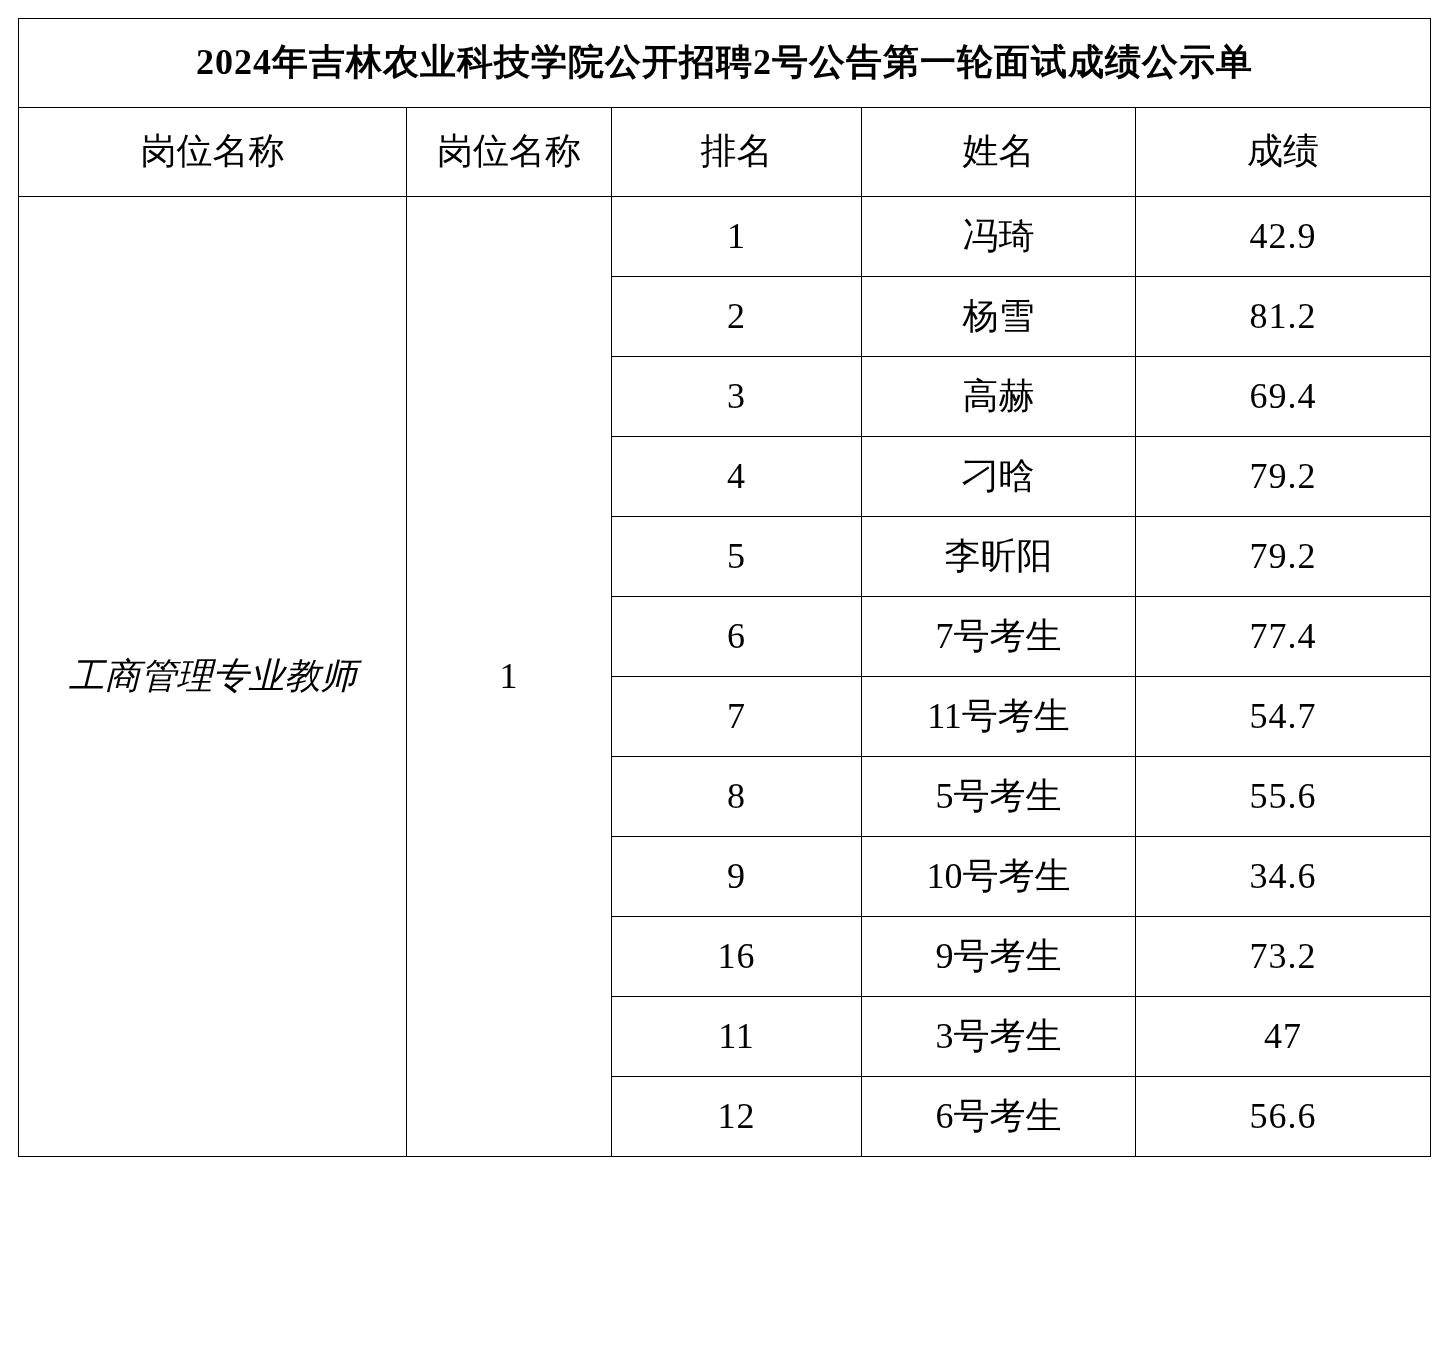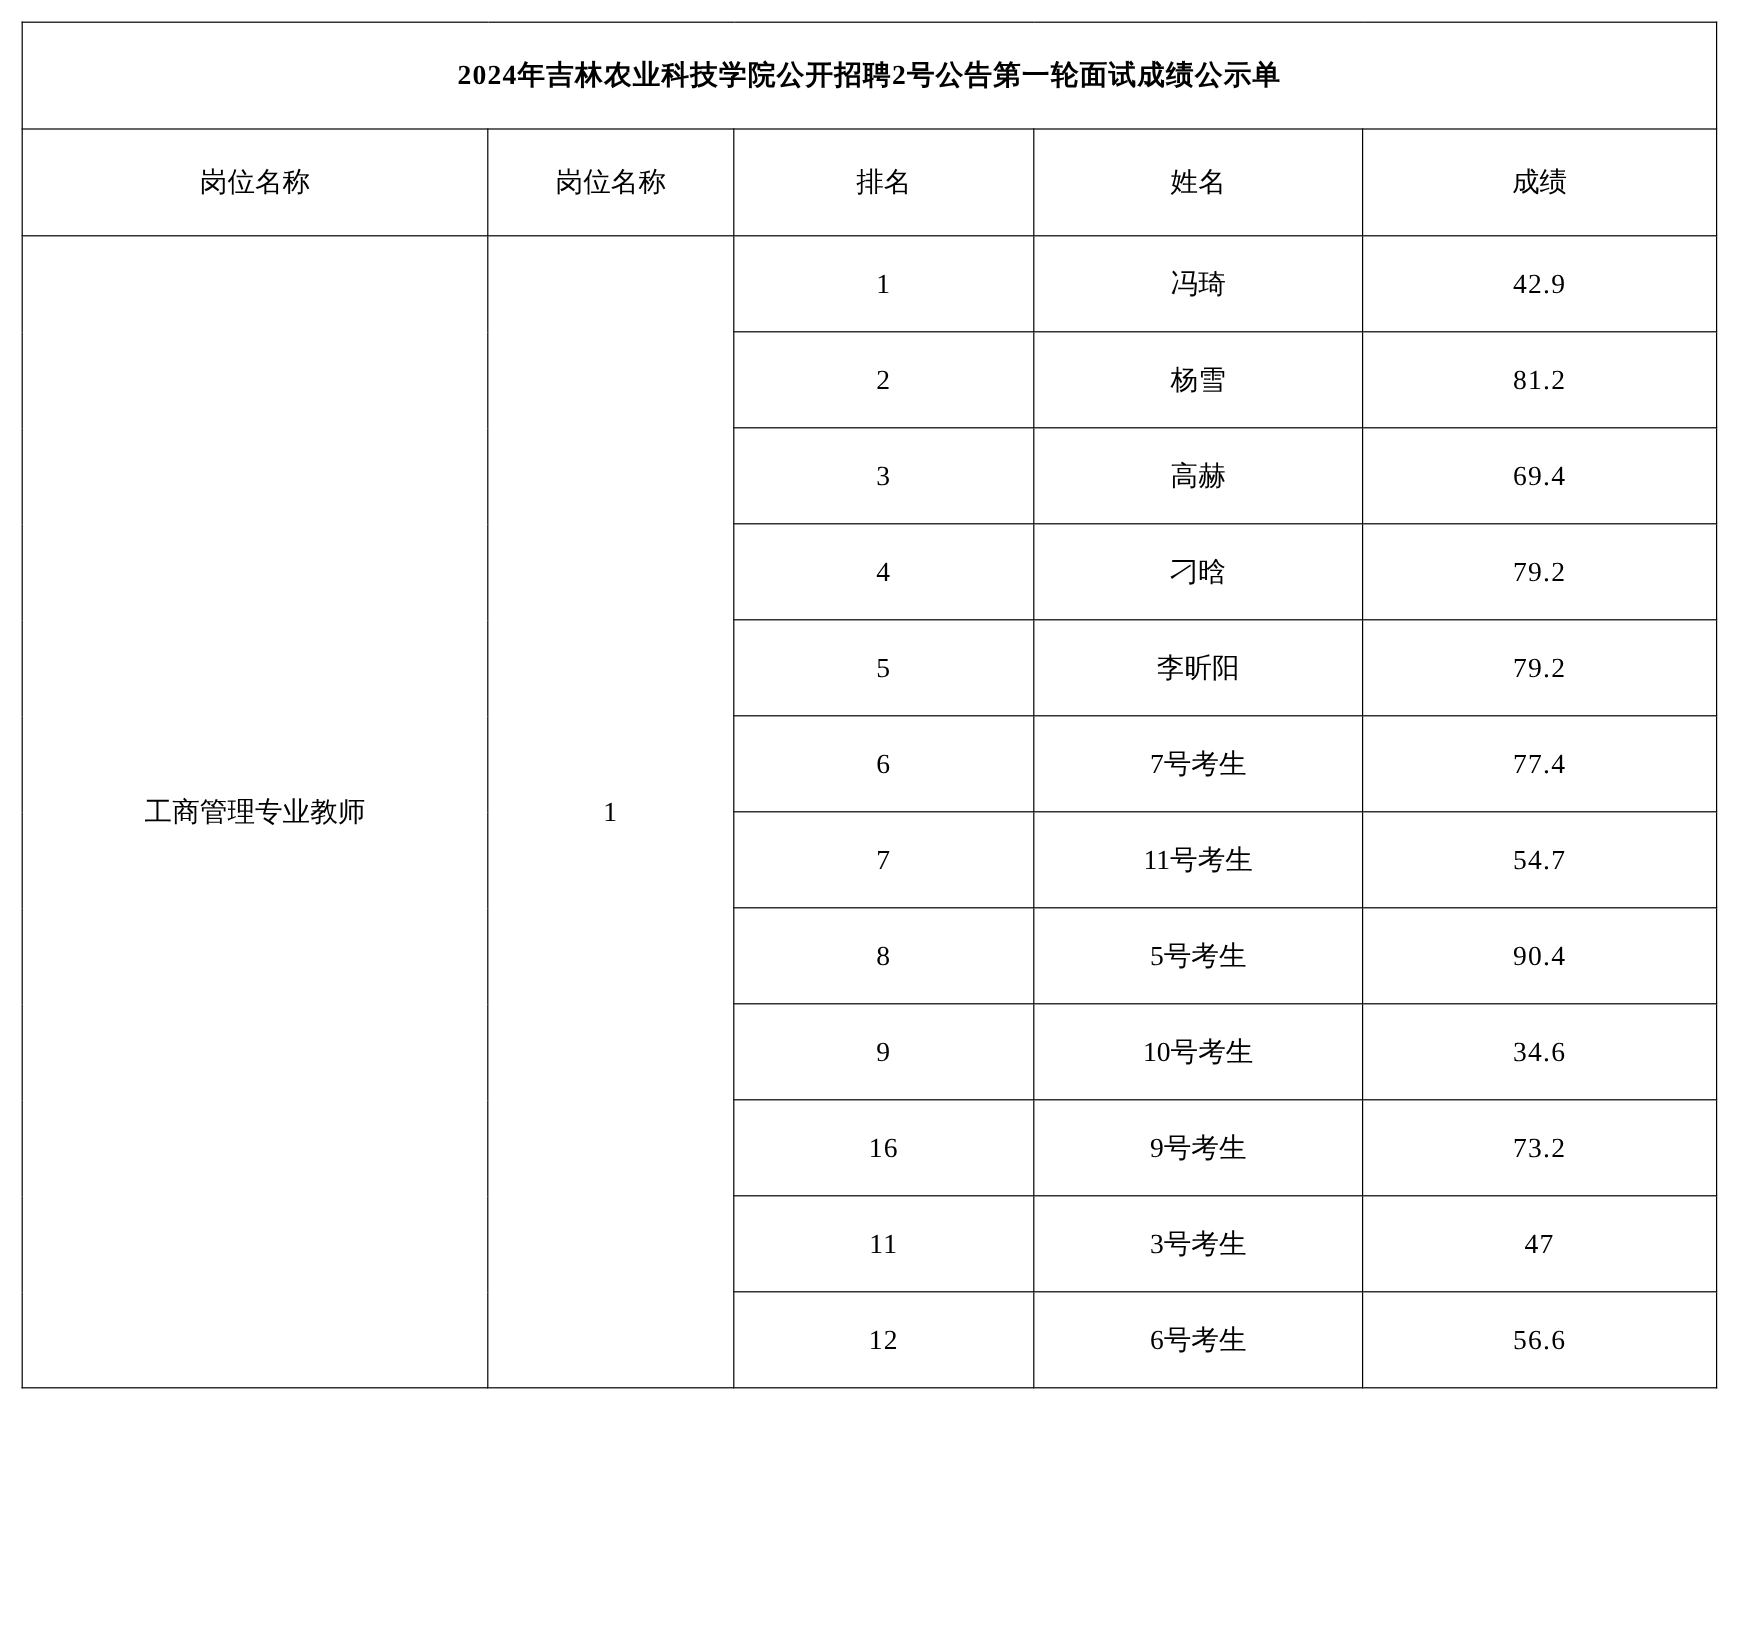--- a/index.html
+++ b/index.html
@@ -24,21 +24,21 @@
   table.grid {
     border-collapse: collapse;
     table-layout: fixed;
     width: 1412px;
     margin: 0;
   }
   table.grid td {
     border: 1px solid #000000;
     text-align: center;
     vertical-align: middle;
-    font-size: 23px;
+    font-size: 36px;
     padding: 0;
     line-height: 1.2;
   }
   .title-cell {
     border: 1px solid #000000;
     border-bottom: 1px solid #000000;
     height: 88px;
     font-size: 35px;
     font-weight: bold;
     letter-spacing: 1px;
@@ -53,20 +53,21 @@
   .body-row td {
     height: 79px;
   }
   .col-post   { width: 388px; }
   .col-count  { width: 205px; }
   .col-rank   { width: 250px; }
   .col-name   { width: 274px; }
   .col-score  { width: 295px; }
   .post-cell {
     font-size: 30px;
+    font-style: italic;
   }
   .count-cell {
     font-size: 27px;
   }
   .num {
     font-family: "Liberation Serif", "DejaVu Serif", serif;
     letter-spacing: 1px;
   }
 </style>
 </head>
@@ -125,21 +126,21 @@
         <td class="num">77.4</td>
       </tr>
       <tr class="body-row">
         <td class="num">7</td>
         <td>11号考生</td>
         <td class="num">54.7</td>
       </tr>
       <tr class="body-row">
         <td class="num">8</td>
         <td>5号考生</td>
-        <td class="num">90.4</td>
+        <td class="num">55.6</td>
       </tr>
       <tr class="body-row">
         <td class="num">9</td>
         <td>10号考生</td>
         <td class="num">34.6</td>
       </tr>
       <tr class="body-row">
         <td class="num">16</td>
         <td>9号考生</td>
         <td class="num">73.2</td>

